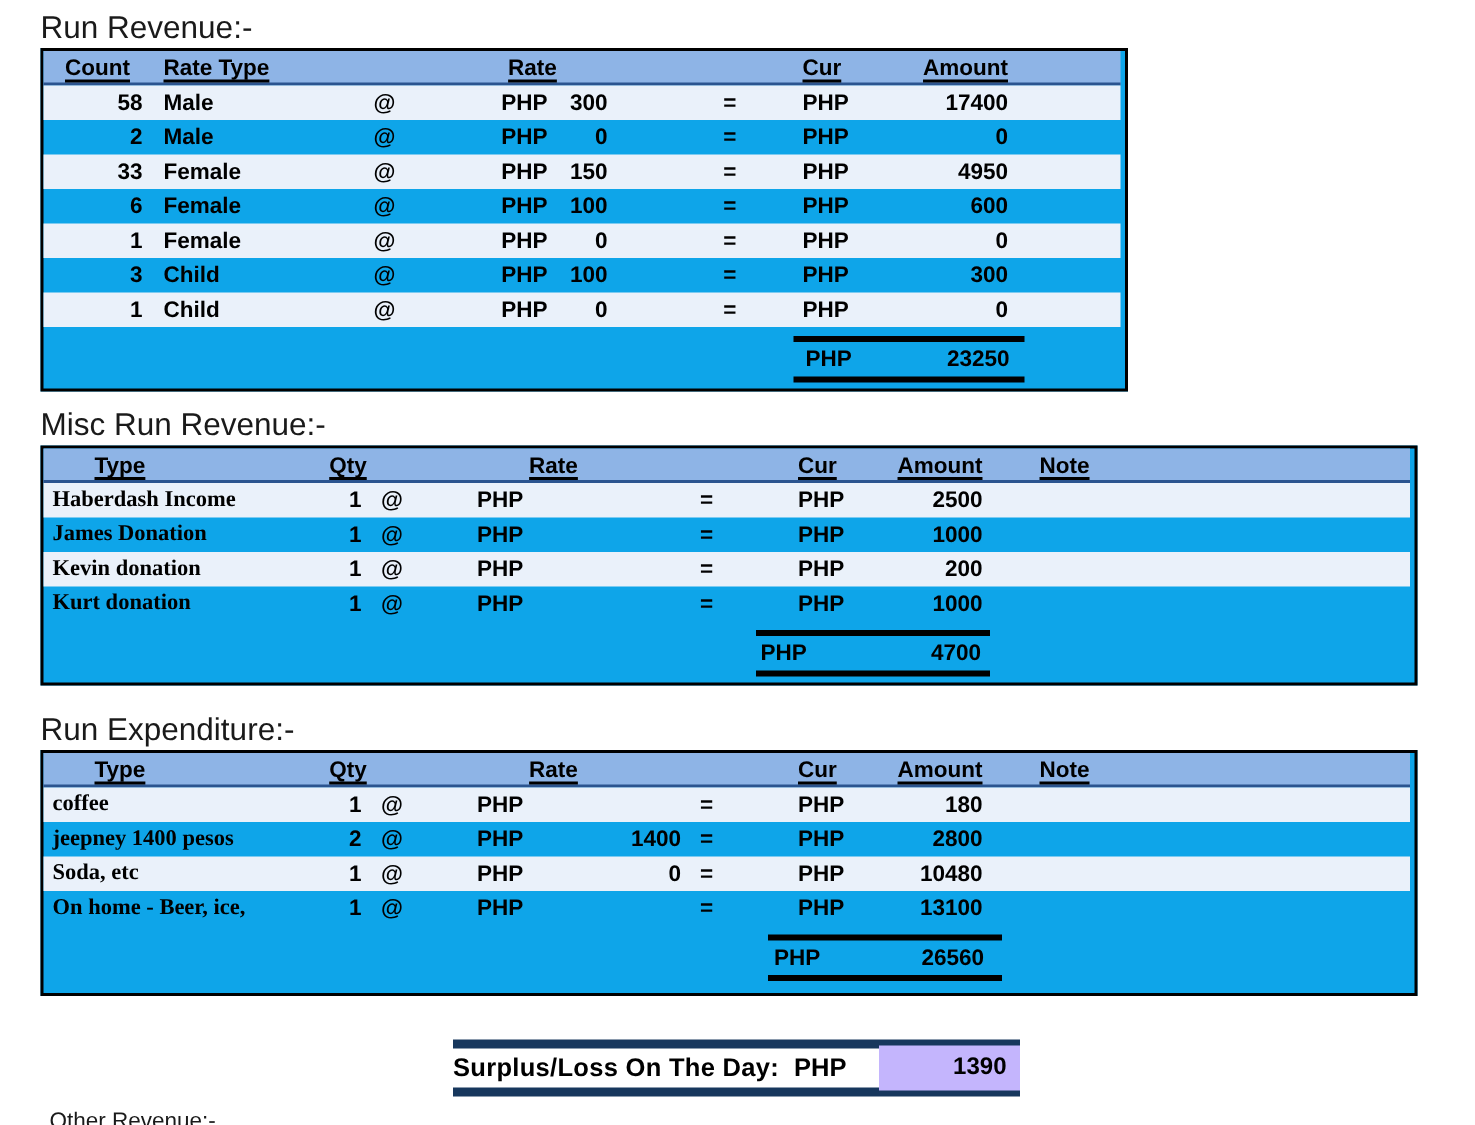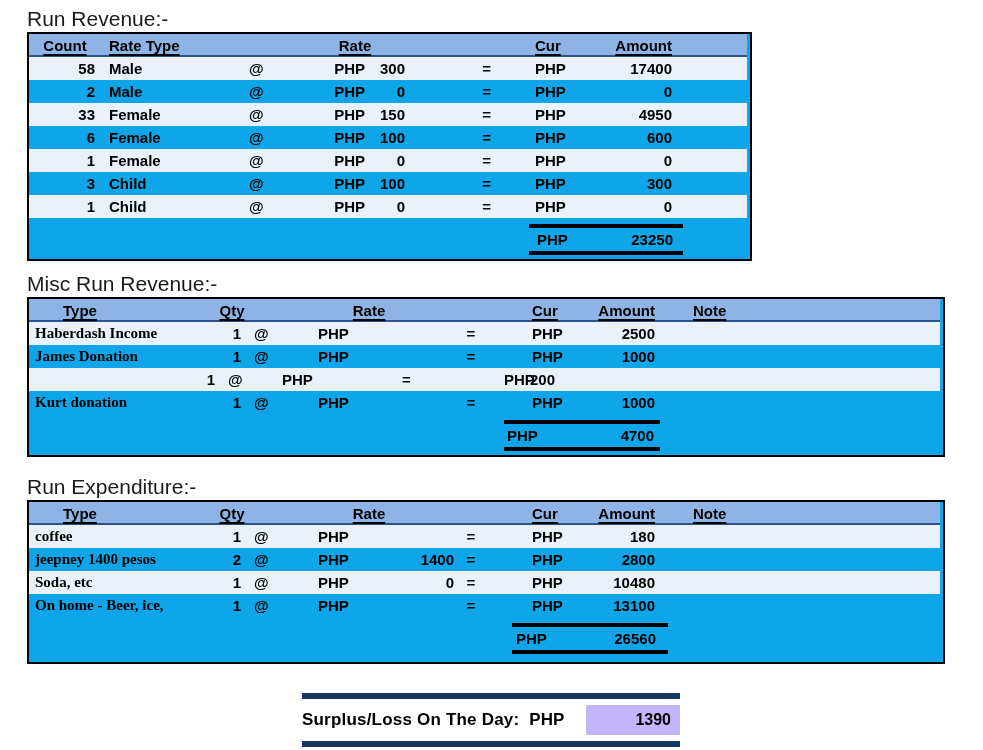--- a/index.html
+++ b/index.html
@@ -90,21 +90,21 @@
   .tot1 { margin-left: 500px; width: 154px; padding: 0 10px 0 8px; }
   .tot2 { margin-left: 475px; width: 156px; padding: 0 6px 0 3px; }
   .tot3 { margin-left: 483px; width: 156px; padding: 0 12px 0 4px; }
 
   .gap1 { margin-top: 14px; }
   .gap2 { margin-top: 21px; }
 
   .surplus {
     margin: 29px 0 8px 275px;
     width: 378px;
-    height: 54px;
+    height: 38px;
     border-top: 6px solid #17375D;
     border-bottom: 6px solid #17375D;
     display: flex;
     align-items: center;
     white-space: nowrap;
   }
   .s-label { font-size: 17px; font-weight: bold; letter-spacing: 0.2px; }
   .s-cur   { font-size: 17px; font-weight: bold; margin-left: 10px; }
   .s-val {
     margin-left: auto;
@@ -261,20 +261,21 @@
       <div class="c-at2">@</div>
       <div class="c-rcur2">PHP</div>
       <div class="c-rval2"></div>
       <div class="c-eq2">=</div>
       <div class="c-cur2">PHP</div>
       <div class="c-amt2">1000</div>
       <div class="c-note"></div>
       <div></div>
     </div>
     <div class="drow odd">
+      <div class="c-type">Kevin donation</div>
       <div class="c-qty">1</div>
       <div class="c-at2">@</div>
       <div class="c-rcur2">PHP</div>
       <div class="c-rval2"></div>
       <div class="c-eq2">=</div>
       <div class="c-cur2">PHP</div>
       <div class="c-amt2">200</div>
       <div class="c-note"></div>
       <div></div>
     </div>

